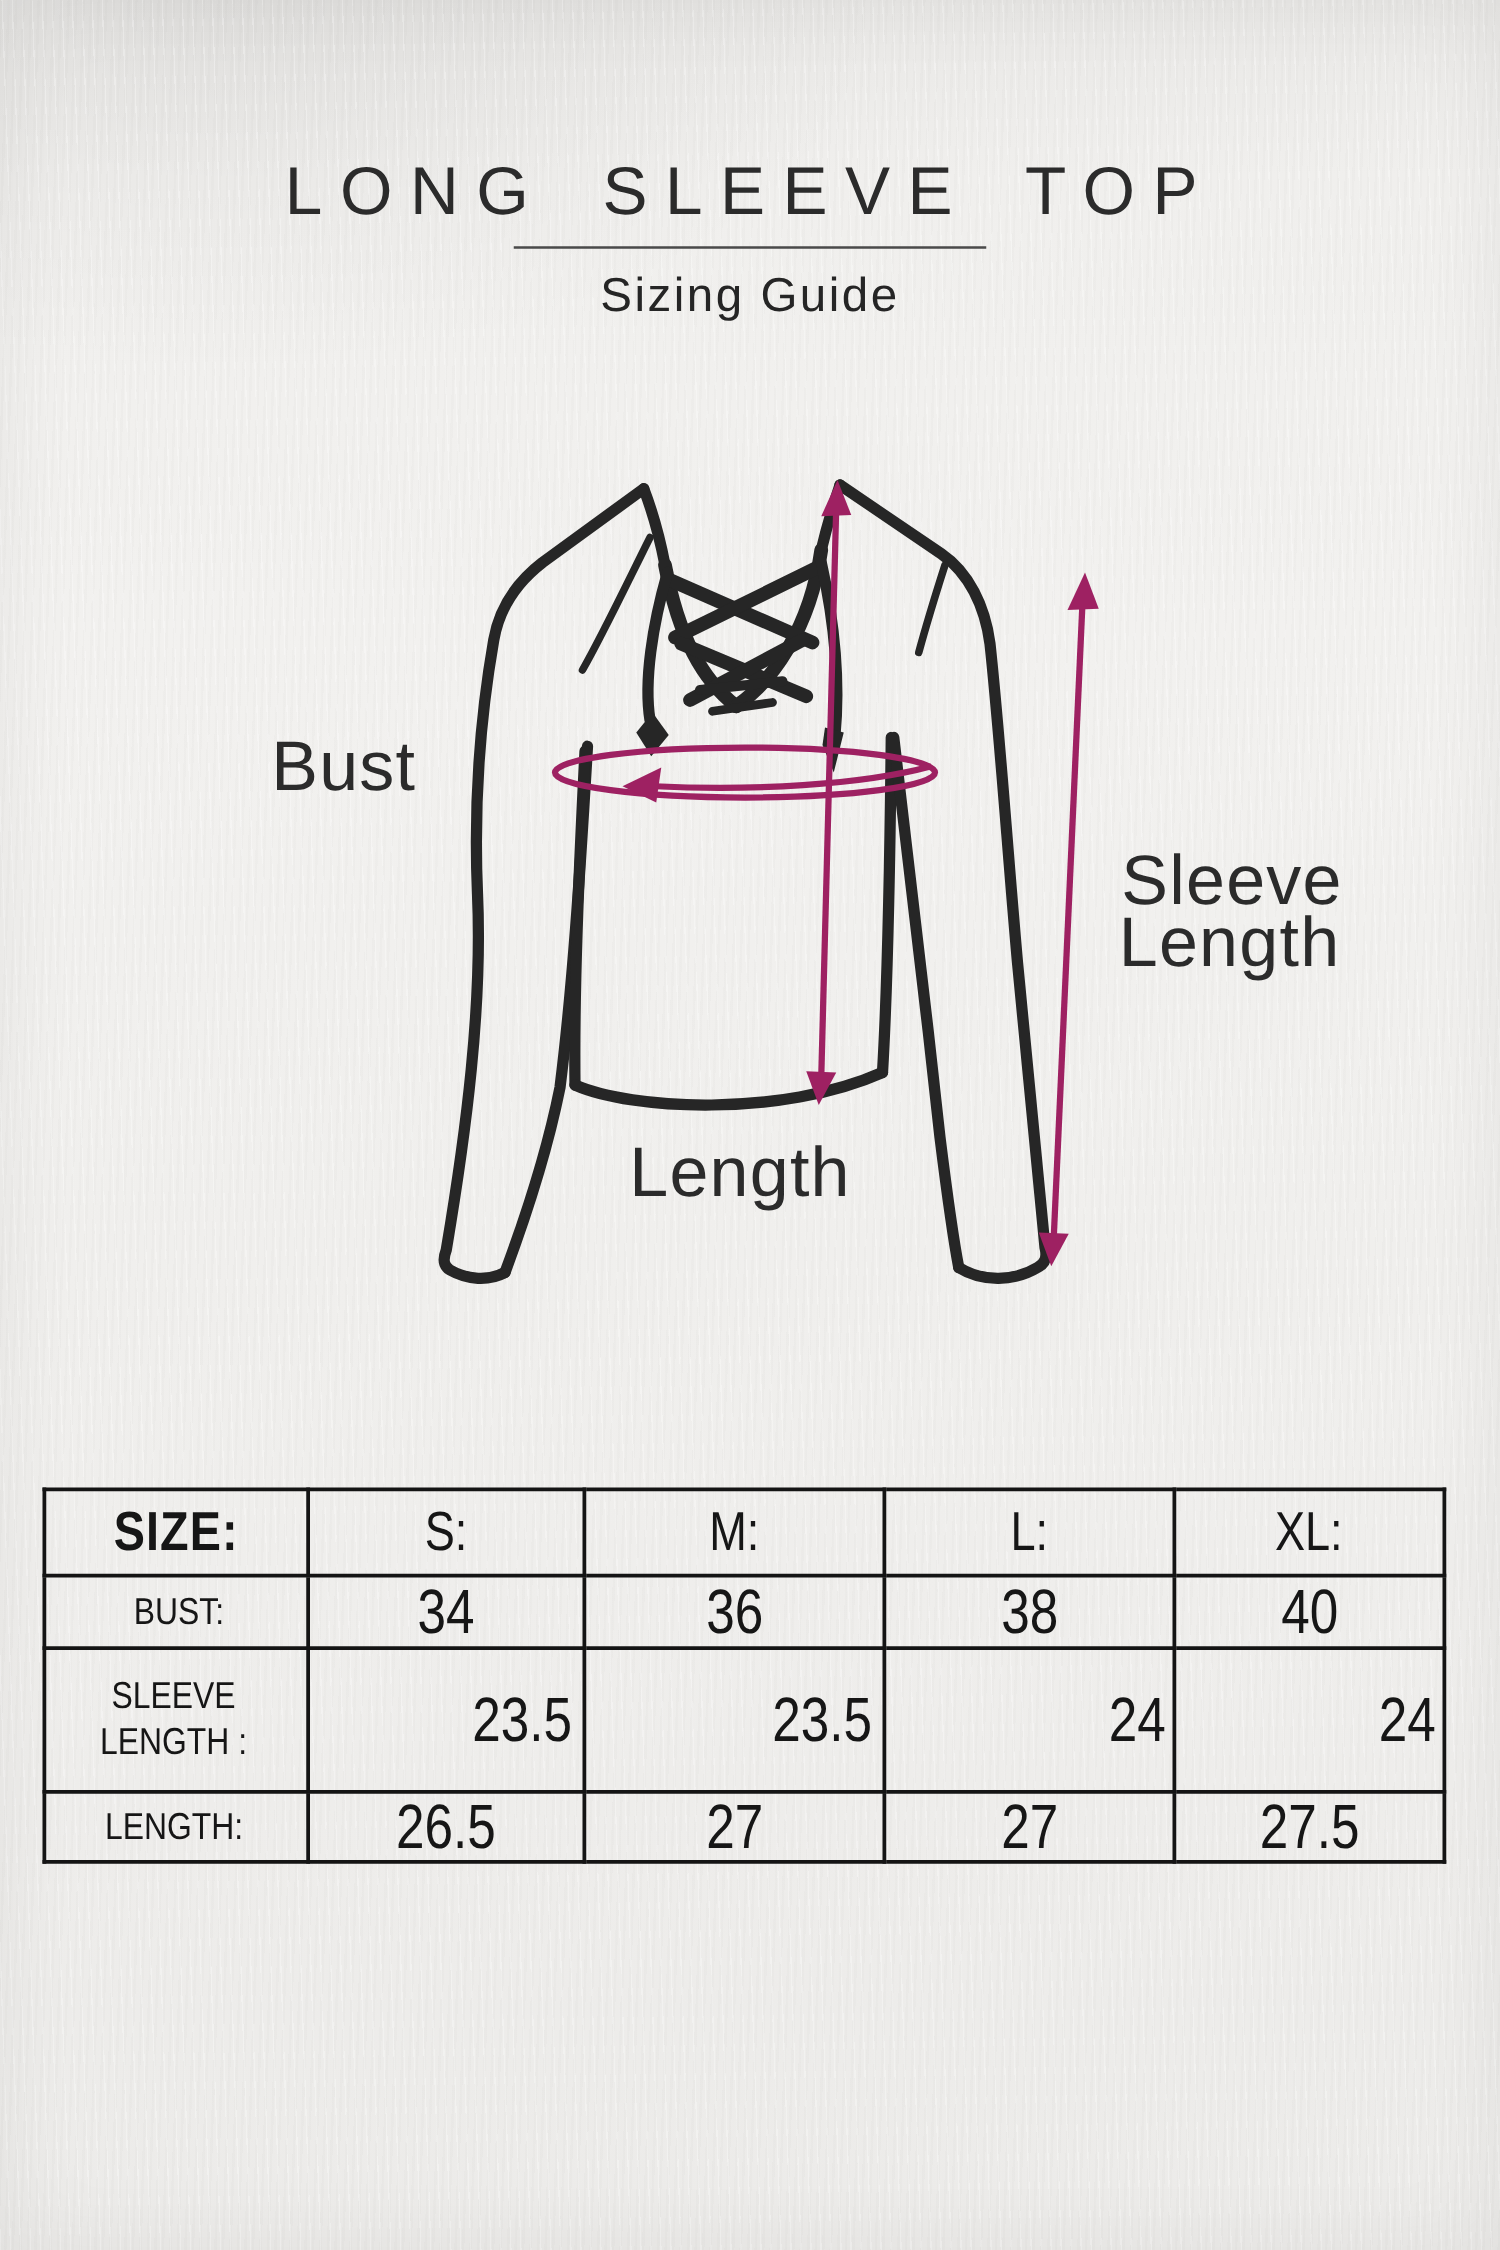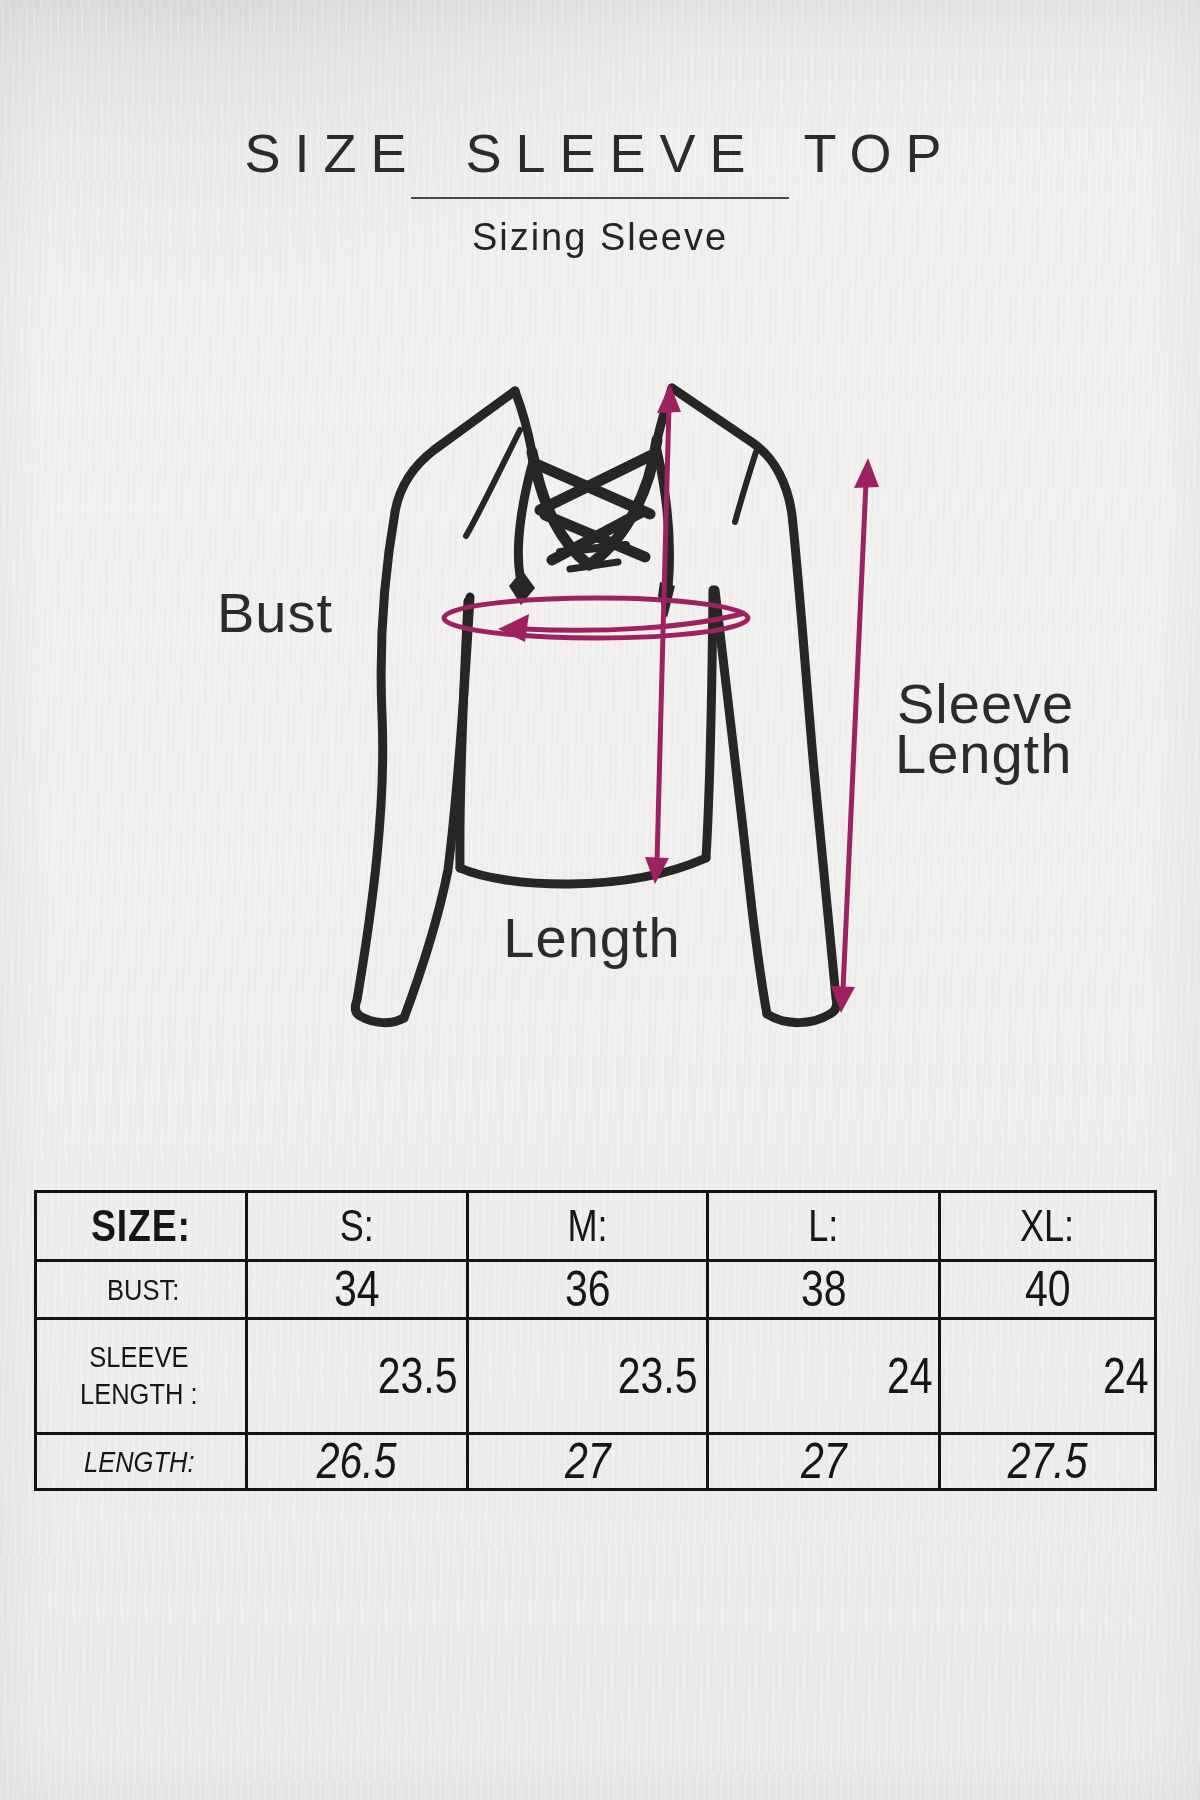--- a/index.html
+++ b/index.html
@@ -49,21 +49,21 @@
   .condl{display:inline-block;transform:scaleX(.85);transform-origin:left center;}
   .corner{font-size:44px;font-weight:bold;letter-spacing:1px;}
   .colhead{font-size:44px;font-weight:400;}
   .rowlabel{font-size:30px;font-weight:400;}
   .value{font-size:50px;font-weight:400;}
   .wrap{white-space:pre-line;line-height:1.22;}
   .r1 td{height:66px;}
   .r2 td{height:55px;}
   .r3 td{height:55px;margin-top:40px;}
   .r4 td{height:112px;text-align:right;}
-  .r5 td{height:41px;font-style:italic;}
+  .r5 td{height:41px;}
 </style>
 </head>
 <body>
 
 <div id="page">
 
   <svg class="diagram-svg" viewBox="0 0 1200 1800">
 
     <g stroke="#262626" fill="none" stroke-width="9" stroke-linecap="round" stroke-linejoin="round">
 
@@ -127,23 +127,23 @@
       <polygon fill="#9e2162" points="841,1013 831,986 855,987"></polygon>
     </g>
 
     <text class="dlabel" x="275" y="632" text-anchor="middle">Bust</text>
     <text class="dlabel" x="592" y="957" text-anchor="middle">Length</text>
     <text class="dlabel" x="897" y="723">Sleeve</text>
     <text class="dlabel" x="895" y="773">Length</text>
   </svg>
 
   <div class="header">
-    <div class="title">SIZE SLEEVE TOP</div>
+    <div class="title">LONG SLEEVE TOP</div>
     <div class="title-rule"></div>
-    <div class="subtitle">Sizing Sleeve</div>
+    <div class="subtitle">Sizing Guide</div>
   </div>
 
   <table class="size-table">
     <colgroup>
       <col style="width:211px">
         <col style="width:221px">
         <col style="width:240px">
       <col style="width:232px">
         <col style="width:216px">
     </colgroup>

